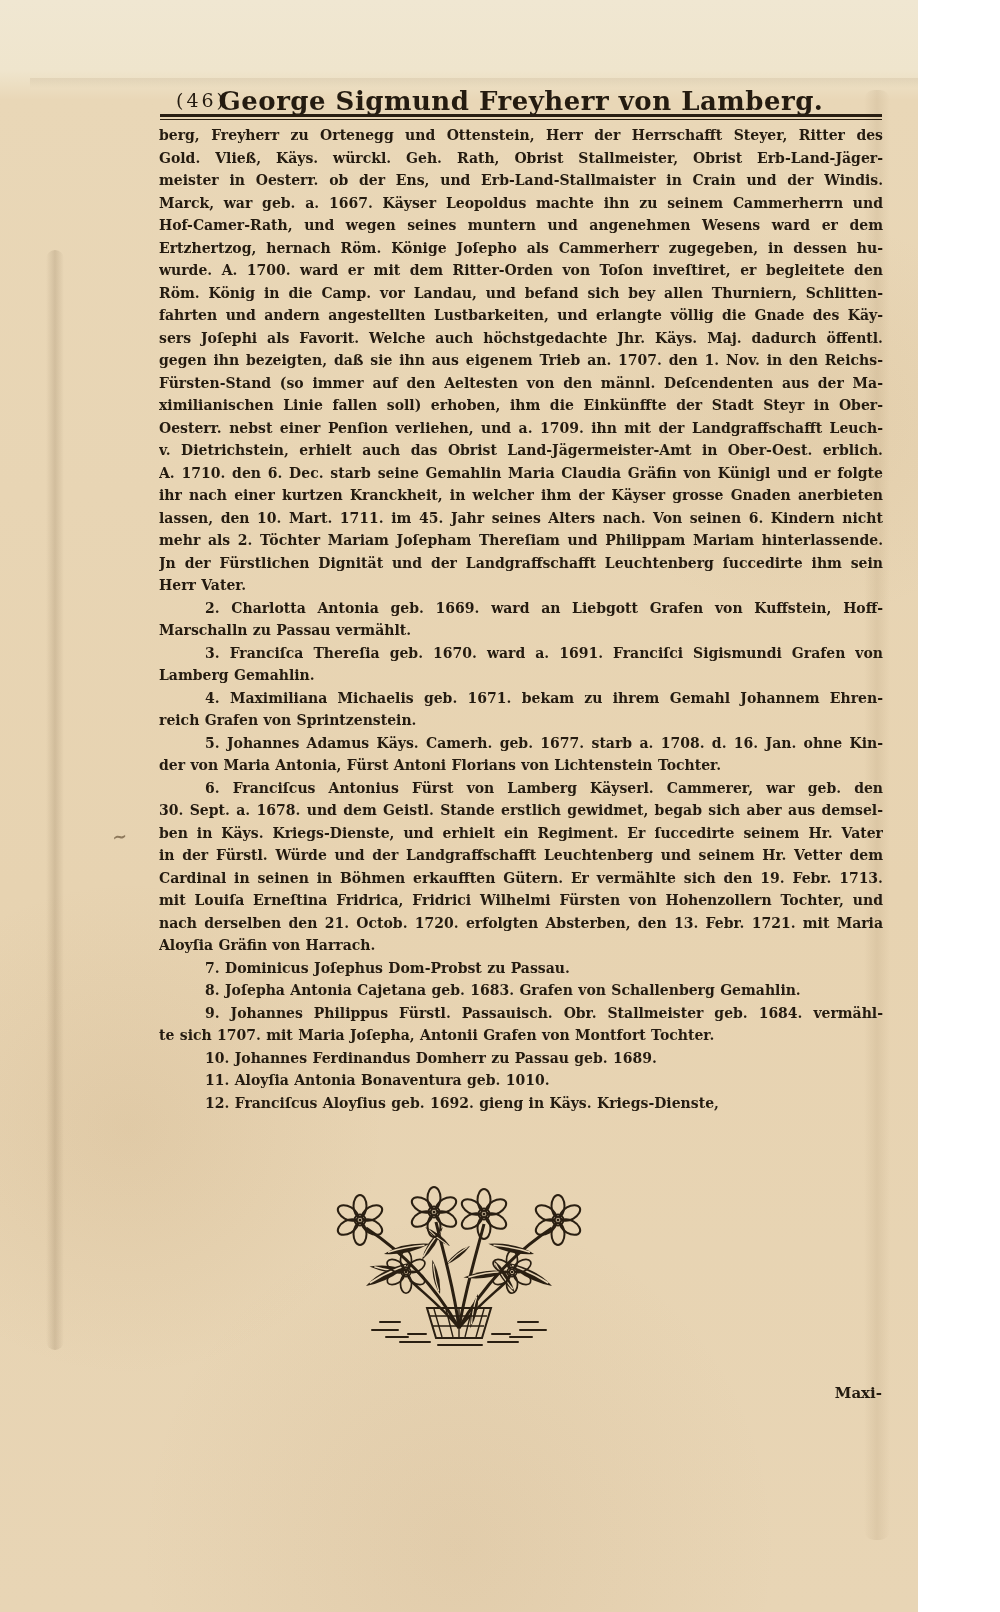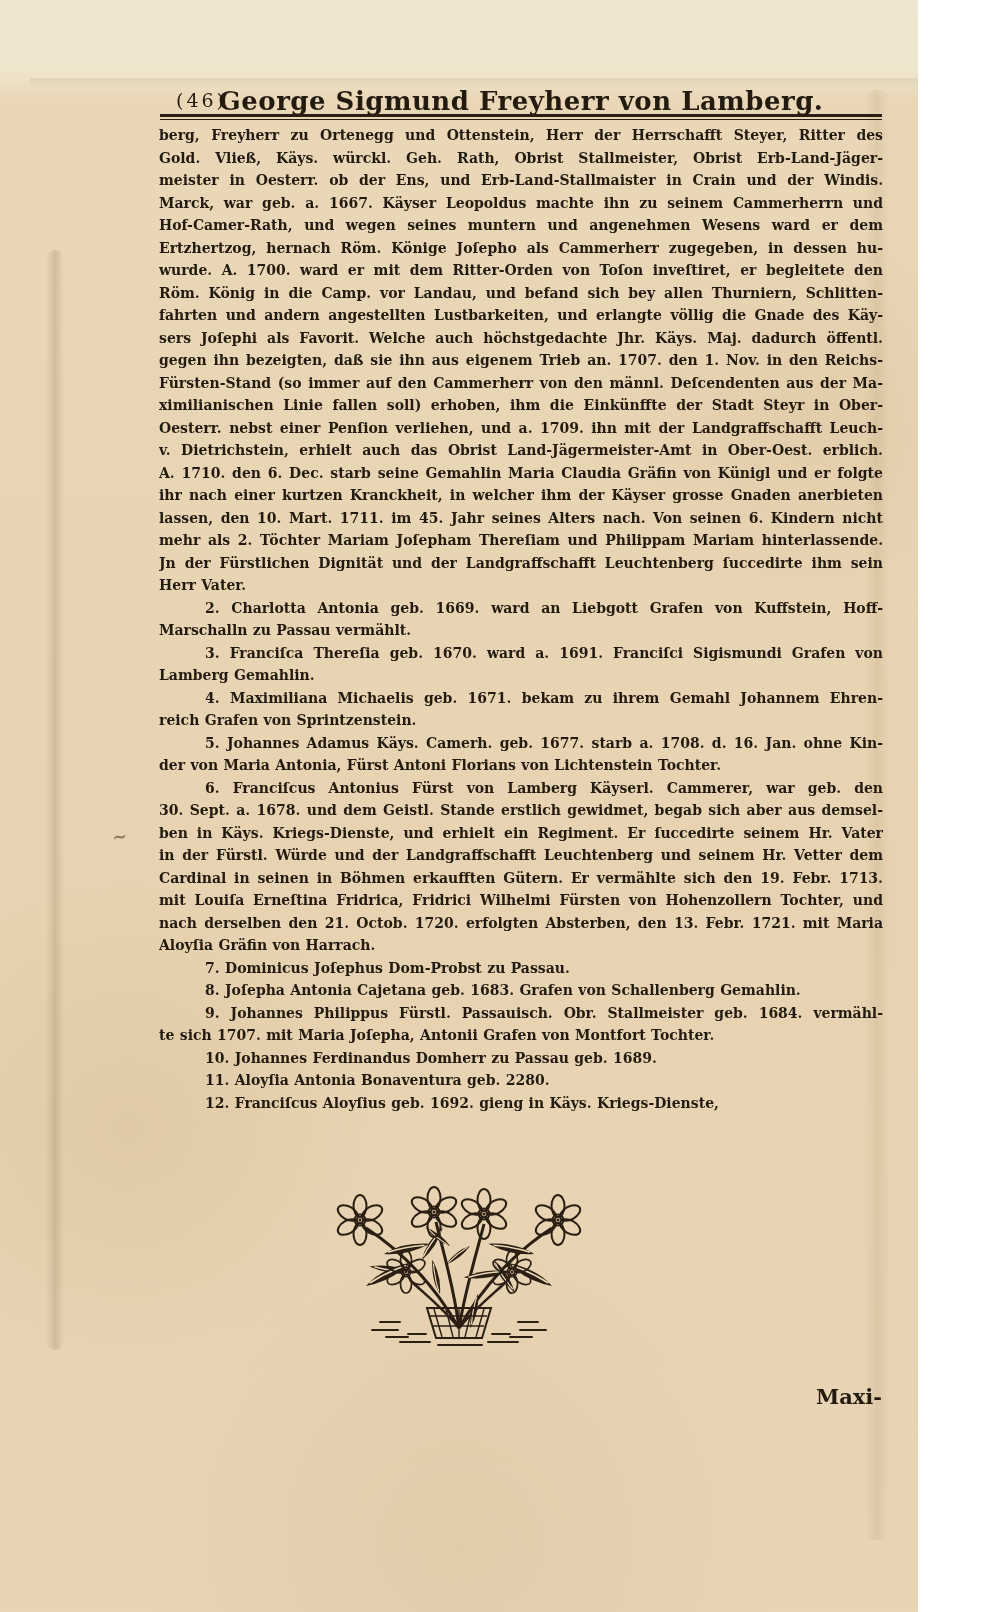--- a/index.html
+++ b/index.html
@@ -32,21 +32,21 @@
     text-align:justify;text-align-last:left;word-spacing:.5px;}
   .line.just{text-align-last:justify;}
   .line.indent{text-indent:46px;}
 
   .margin-mark{position:absolute;left:112px;top:826px;font-size:18px;color:rgba(70,48,22,.55);
     transform:rotate(-8deg);font-weight:bold;letter-spacing:-2px;}
 
   .ornament{position:absolute;top:1176px;left:50%;transform:translateX(-50%);}
 
   .catchword{position:absolute;top:1384px;left:160px;width:722px;text-align:right;
-    padding-right:4px;font-size:21px;font-weight:bold;}
+    padding-right:4px;font-size:15px;font-weight:bold;}
 </style>
 </head>
 <body>
 
 <div class="stage">
   <div class="edge-left"></div>
   <div class="edge-right"></div>
   <div class="edge-top"></div>
 
   <div class="header">
@@ -64,21 +64,21 @@
       <div class="line just">Gold. Vließ, Käys. würckl. Geh. Rath, Obrist Stallmeister, Obrist Erb-Land-Jäger-</div>
       <div class="line just">meister in Oesterr. ob der Ens, und Erb-Land-Stallmaister in Crain und der Windis.</div>
       <div class="line just">Marck, war geb. a. 1667.  Käyser Leopoldus machte ihn zu seinem Cammerherrn und</div>
       <div class="line just">Hof-Camer-Rath, und wegen seines muntern und angenehmen Wesens ward er dem</div>
       <div class="line just">Ertzhertzog, hernach Röm. Könige Joſepho als Cammerherr zugegeben, in dessen hu-</div>
       <div class="line just">wurde. A. 1700. ward er mit dem Ritter-Orden von Toſon inveſtiret, er begleitete den</div>
       <div class="line just">Röm. König in die Camp. vor Landau, und befand sich bey allen Thurniern, Schlitten-</div>
       <div class="line just">fahrten und andern angestellten Lustbarkeiten, und erlangte völlig die Gnade des Käy-</div>
       <div class="line just">sers Joſephi als Favorit.  Welche auch höchstgedachte Jhr. Käys. Maj. dadurch öffentl.</div>
       <div class="line just">gegen ihn bezeigten, daß sie ihn aus eigenem Trieb an. 1707. den 1. Nov. in den Reichs-</div>
-      <div class="line just">Fürsten-Stand (so immer auf den Cammerherr von den männl. Deſcendenten aus der Ma-</div>
+      <div class="line just">Fürsten-Stand (so immer auf den Aeltesten von den männl. Deſcendenten aus der Ma-</div>
       <div class="line just">ximilianischen Linie fallen soll) erhoben, ihm die Einkünffte der Stadt Steyr in Ober-</div>
       <div class="line just">Oesterr. nebst einer Penſion verliehen, und a. 1709. ihn mit der Landgraffschafft Leuch-</div>
       <div class="line just">v. Dietrichstein, erhielt auch das Obrist Land-Jägermeister-Amt in Ober-Oest. erblich.</div>
       <div class="line just">A. 1710. den 6. Dec. starb seine Gemahlin Maria Claudia Gräfin von Künigl und er folgte</div>
       <div class="line just">ihr nach einer kurtzen Kranckheit, in welcher ihm der Käyser grosse Gnaden anerbieten</div>
       <div class="line just">lassen, den 10. Mart. 1711. im 45. Jahr seines Alters nach.  Von seinen 6. Kindern nicht</div>
       <div class="line just">mehr als 2. Töchter Mariam Joſepham Thereſiam und Philippam Mariam hinterlassende.</div>
       <div class="line just">Jn der Fürstlichen Dignität und der Landgraffschafft Leuchtenberg ſuccedirte ihm sein</div>
       <div class="line">Herr Vater.</div>
       <div class="line indent just">2.  Charlotta Antonia geb. 1669. ward an Liebgott Grafen von Kuffstein, Hoff-</div>
@@ -95,21 +95,21 @@
       <div class="line just">in der Fürstl. Würde und der Landgraffschafft Leuchtenberg und seinem Hr. Vetter dem</div>
       <div class="line just">Cardinal in seinen in Böhmen erkaufften Gütern. Er vermählte sich den 19. Febr. 1713.</div>
       <div class="line just">mit Louiſa Erneſtina Fridrica, Fridrici Wilhelmi Fürsten von Hohenzollern Tochter, und</div>
       <div class="line just">nach derselben den 21. Octob. 1720. erfolgten Absterben, den 13. Febr. 1721. mit Maria</div>
       <div class="line">Aloyſia Gräfin von Harrach.</div>
       <div class="line indent">7.  Dominicus Joſephus Dom-Probst zu Passau.</div>
       <div class="line indent">8.  Joſepha Antonia Cajetana geb. 1683. Grafen von Schallenberg Gemahlin.</div>
       <div class="line indent just">9.  Johannes Philippus Fürstl. Passauisch. Obr. Stallmeister geb. 1684. vermähl-</div>
       <div class="line">te sich 1707. mit Maria Joſepha, Antonii Grafen von Montfort Tochter.</div>
       <div class="line indent">10.  Johannes Ferdinandus Domherr zu Passau geb. 1689.</div>
-      <div class="line indent">11.  Aloyſia Antonia Bonaventura geb. 2280.</div>
+      <div class="line indent">11.  Aloyſia Antonia Bonaventura geb. 1010.</div>
       <div class="line indent">12.  Franciſcus Aloyſius geb. 1692. gieng in Käys. Kriegs-Dienste,</div>
     </div>
 
   <div class="margin-mark">~</div>
 
   <svg class="ornament" width="290" height="175" viewBox="0 0 290 175">
     <defs>
       <g id="flw">
         <g fill="none" stroke="#2a1f12" stroke-width="2">
           <ellipse cx="0" cy="-14" rx="6.5" ry="11" transform="rotate(0)"></ellipse>

